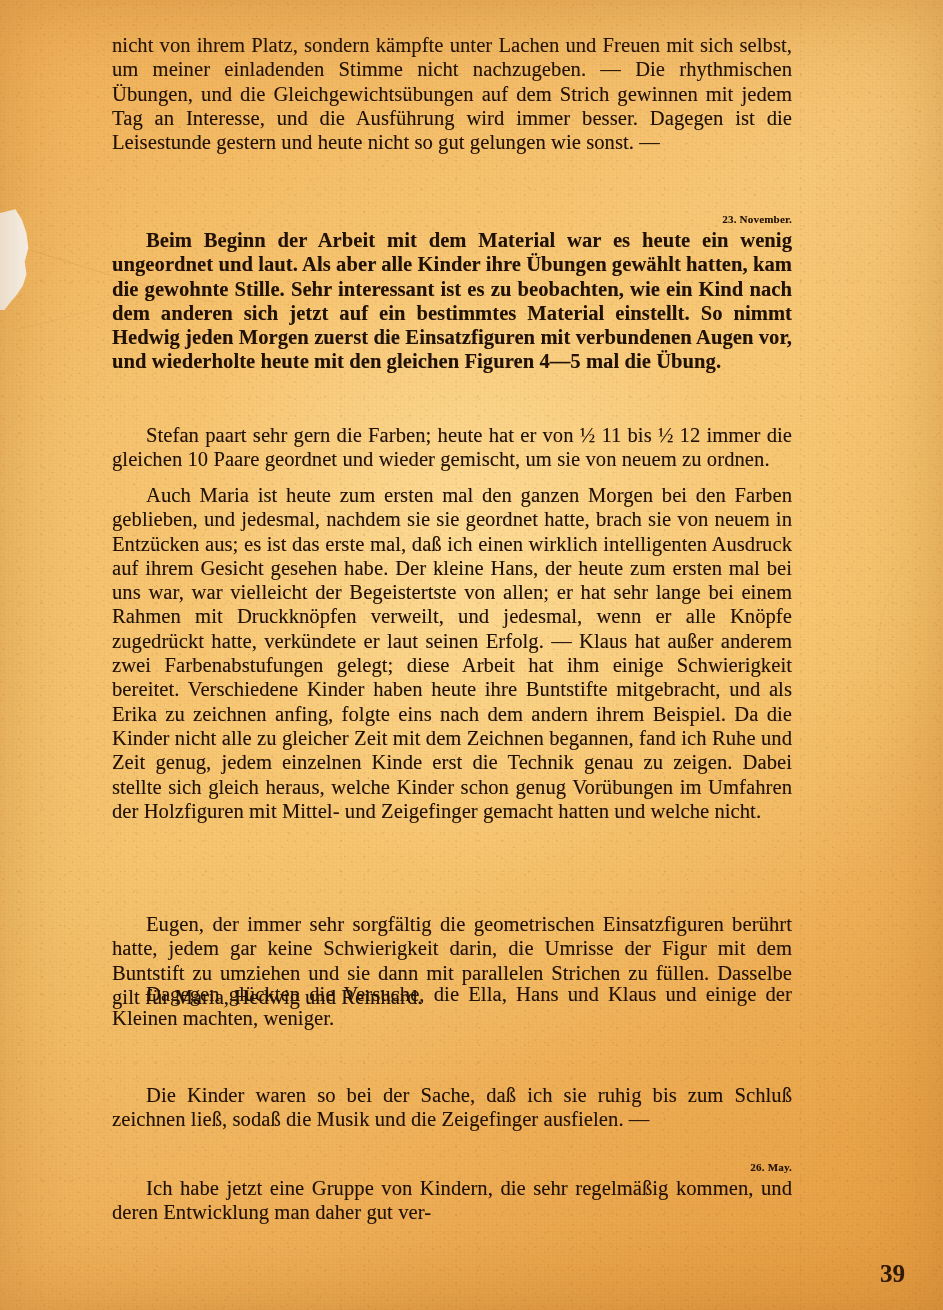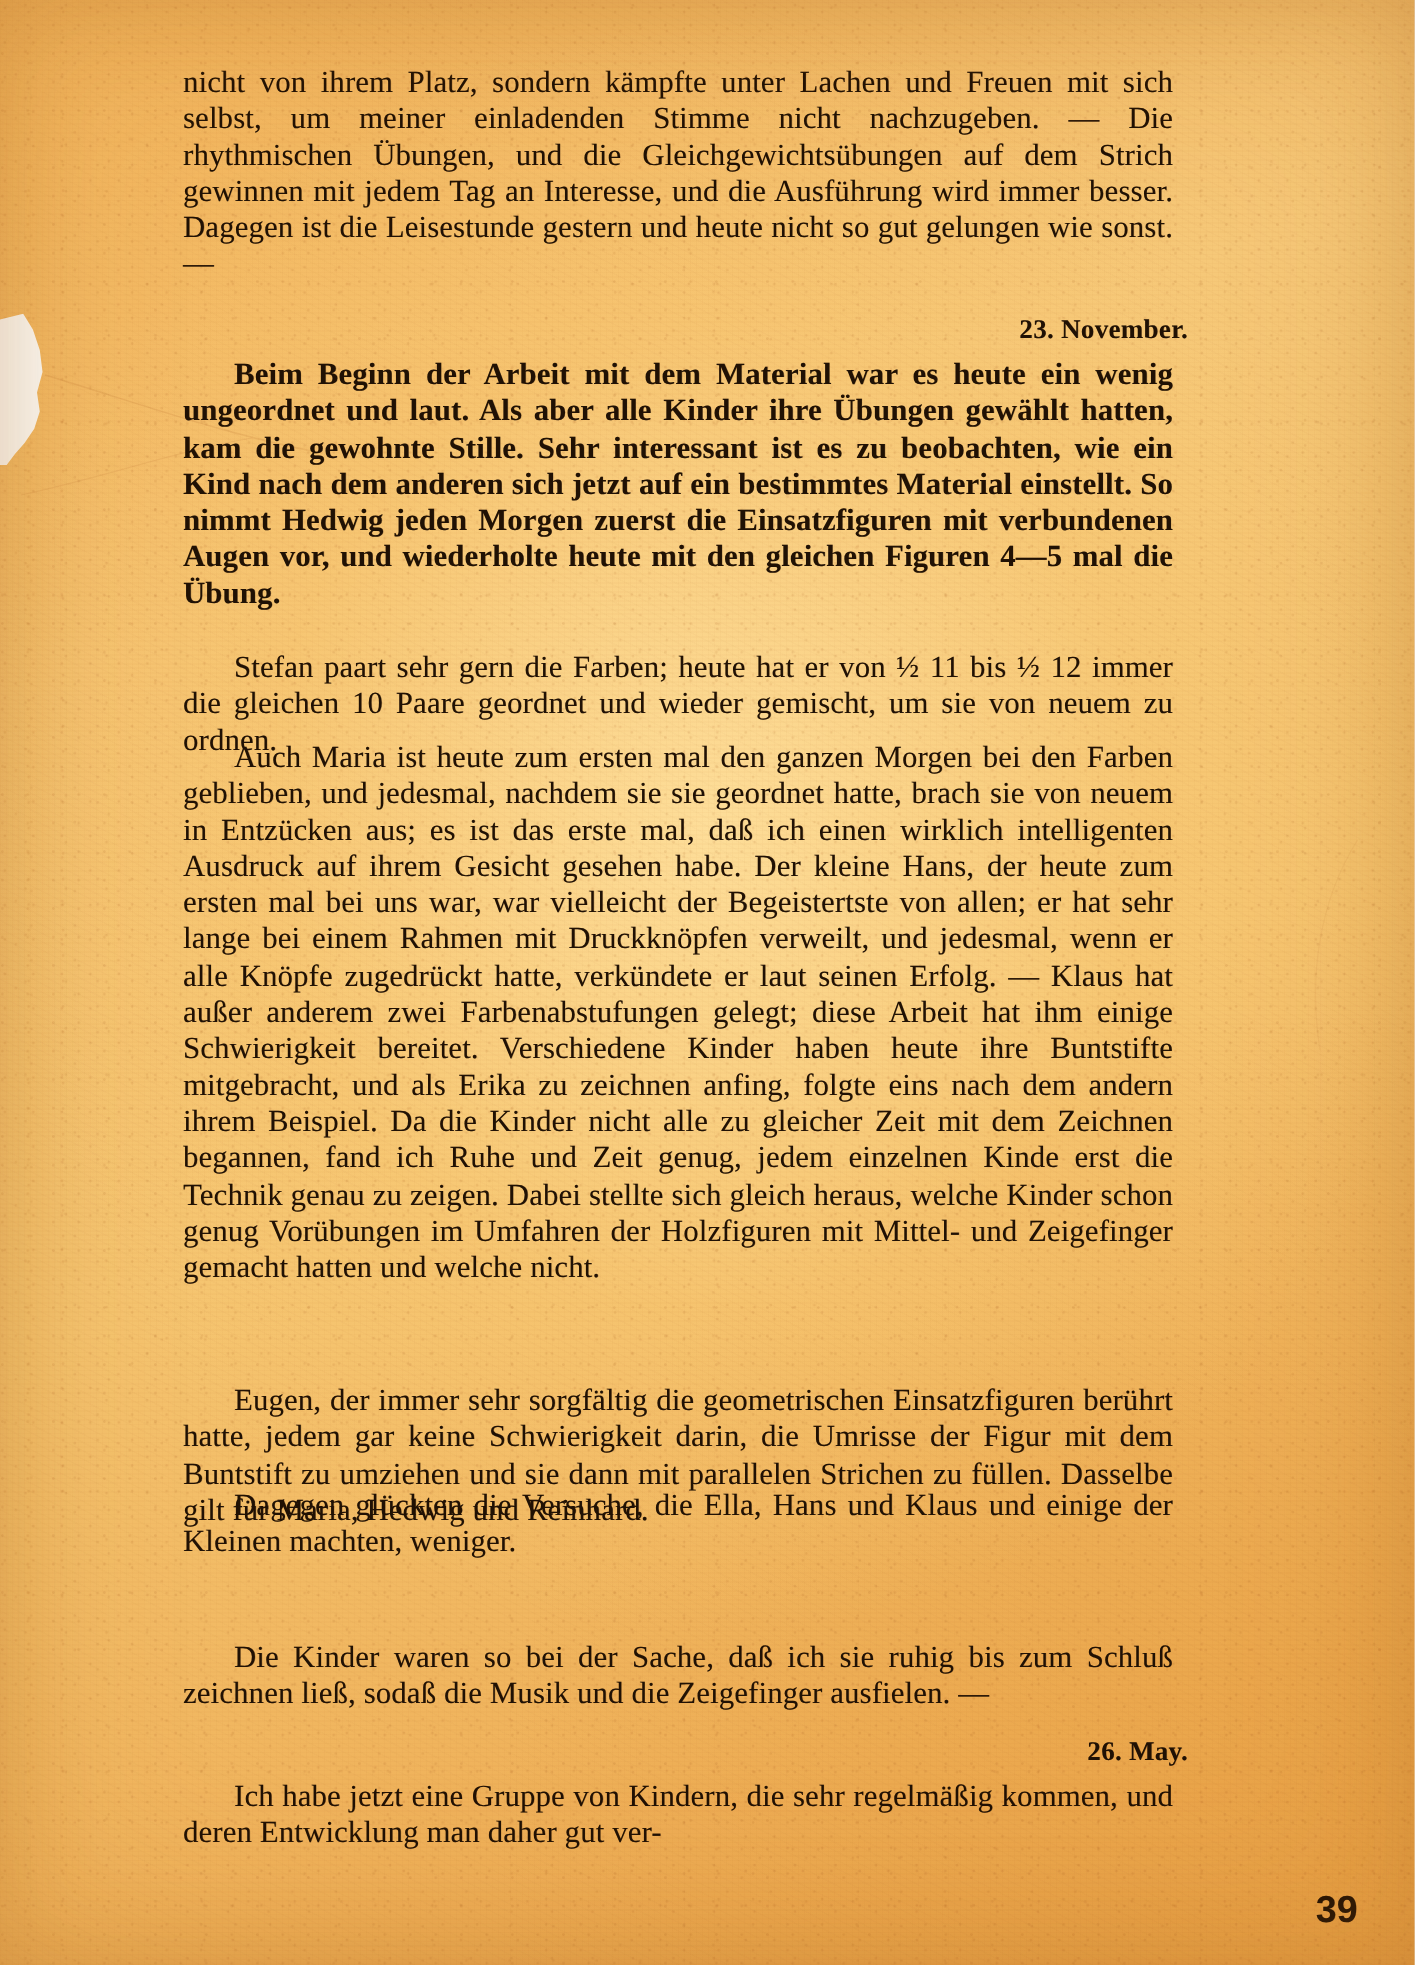--- a/index.html
+++ b/index.html
@@ -83,45 +83,45 @@
     left: 112px;
     top: 0;
     width: 680px;
     color: #241508;
     font-family: "Liberation Serif", "DejaVu Serif", serif;
     font-size: 20.5px;
     line-height: 24.3px;
   }
 
   p.para {
-    margin: 10px;
+    margin: 0;
     text-align: justify;
     text-indent: 34px;
     text-justify: inter-word;
     letter-spacing: 0.1px;
   }
   p.para.noindent { text-indent: 0; }
 
   .dateline {
     margin: 0;
     text-align: right;
     font-weight: bold;
-    font-size: 18px;
+    font-size: 11px;
     letter-spacing: 0.2px;
     line-height: 24.3px;
   }
 
   
   .blk { position: absolute; left: 0; width: 680px; }
 
   .pageno {
     position: absolute;
     right: 38px;
     bottom: 22px;
-    font-family: Liberation Sans, sans-serif;
+    font-family: Liberation Serif, serif;
     font-size: 25px;
     font-weight: bold;
     color: #241508;
   }
 
   
   .inky {
     filter: contrast(1.04) saturate(0.95);
     text-shadow: 0.25px 0.25px 0.35px rgba(60,30,5,0.35);
   }

